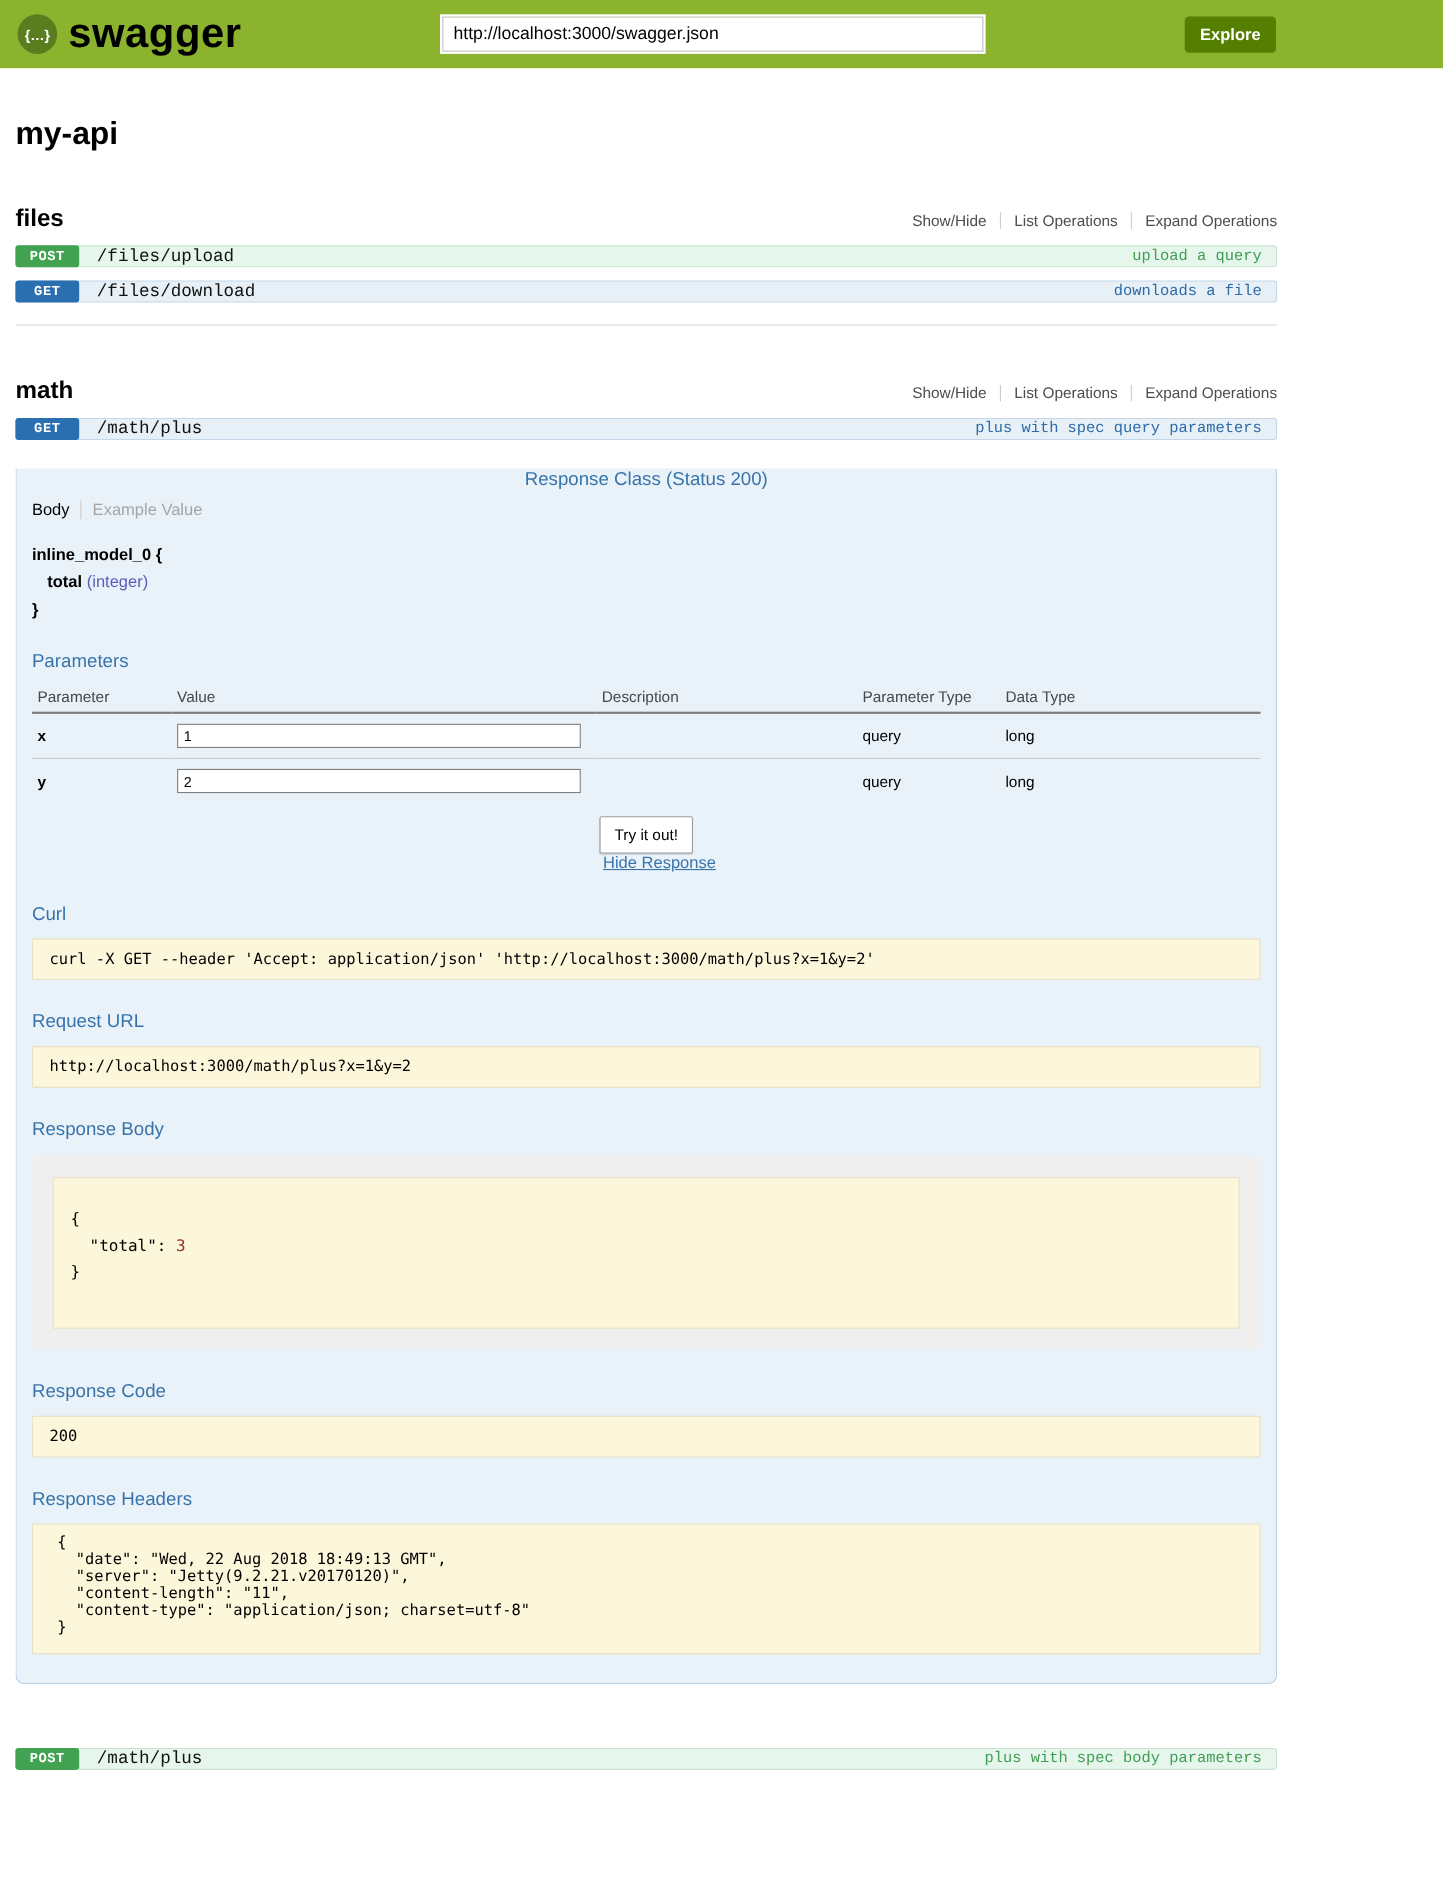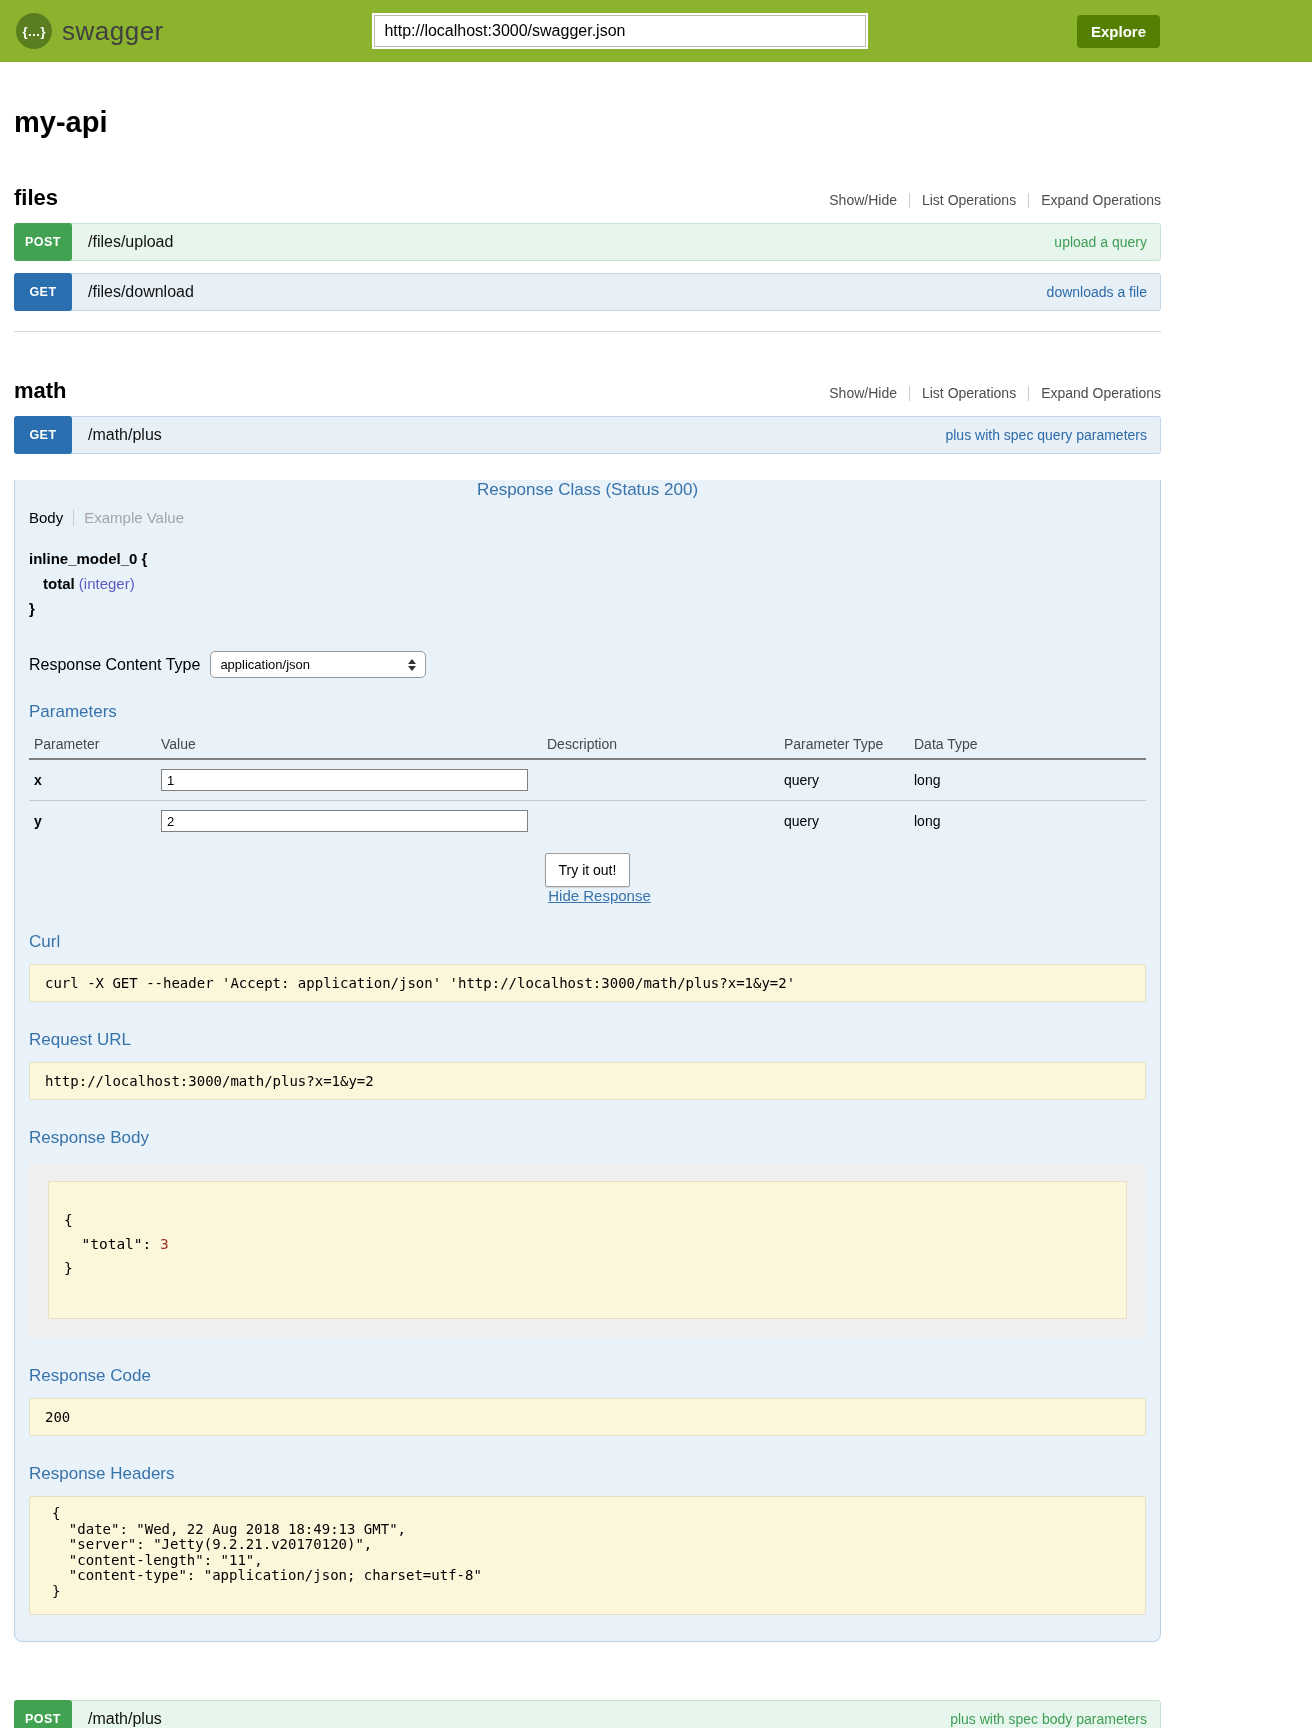--- a/index.html
+++ b/index.html
@@ -4,38 +4,38 @@
 <style>
   * { box-sizing: border-box; }
   html,body { margin:0; padding:0; background:#fff; font-family:"Liberation Sans",sans-serif; color:#000; }
 
   
   .topbar { background:#8bb32d; height:62px; display:flex; align-items:center; }
   .topbar-inner { margin:0 152px 0 16px; flex:1; display:flex; align-items:center; }
   .logo { display:flex; align-items:center; gap:10px; }
   .logo-icon { width:36px; height:36px; border-radius:50%; background:#5a7d20; color:#fff;
                display:flex; align-items:center; justify-content:center; font-size:13px; font-weight:bold; }
-  .logo-text { color:#404040; font-weight:normal; font-size:26px; letter-spacing:0.5px; }
+  .logo-text { color:#000000; font-weight:bold; font-size:38px; letter-spacing:0.5px; }
   .url-input { width:492px; height:32px; border:1px solid #bbb; padding:0 9px; font-size:16px;
                font-family:"Liberation Sans",sans-serif; margin:0 auto; outline:2px solid #fff; }
   .explore-btn { background:#547f00; color:#fff; border:none; border-radius:4px; font-weight:bold;
                  font-size:15px; padding:8px 14px; font-family:"Liberation Sans",sans-serif; }
 
   
   .wrap { margin:0 151px 0 14px; }
   .api-title { font-size:29px; font-weight:bold; margin:44px 0 0; }
 
   .section-header { display:flex; align-items:baseline; justify-content:space-between; margin-top:46px; }
   .section-title { font-size:22px; font-weight:bold; }
   .section-controls { display:flex; align-items:center; gap:12px; font-size:14px; color:#4d4d4d; }
   .ctl { cursor:pointer; }
   .ctl-sep { width:1px; height:15px; background:#ccc; align-self:center; }
 
   
-  .op-row { display:flex; align-items:center; height:38px; border:1px solid; border-radius:3px; margin-top:12px; }
+  .op-row { display:flex; align-items:center; height:20px; border:1px solid; border-radius:3px; margin-top:12px;font-family:Liberation Mono, monospace; }
   .op-post-row { background:#e7f6ec; border-color:#c9e3d2; }
   .op-get-row  { background:#e7f0f7; border-color:#c3d7e8; }
   .method-badge { width:58px; align-self:stretch; margin:-1px 0 -1px -1px; border-radius:3px; color:#fff;
                   font-weight:bold; font-size:12.5px; letter-spacing:0.5px;
                   display:flex; align-items:center; justify-content:center; }
   .badge-post { background:#41a352; }
   .badge-get  { background:#2a6fb0; }
   .op-path { margin-left:16px; font-size:16px; color:#111; }
   .op-summary { margin-left:auto; margin-right:13px; font-size:14px; }
   .sum-post { color:#3f9e54; }
@@ -161,30 +161,20 @@
 
     <div class="model-sig">
       <div class="sig-bold">inline_model_0 {</div>
       <div class="sig-prop">
         <span class="sig-bold">total</span>
         <span class="prop-type">(integer)</span>
       </div>
       <div class="sig-bold">}</div>
     </div>
 
-    <div class="rct-row">
-      <span>Response Content Type</span>
-      <span class="select-box">
-        <span>application/json</span>
-        <span class="select-arrows">
-          <span class="tri-up"></span>
-            <span class="tri-down"></span>
-        </span>
-      </span>
-    </div>
 
     <div class="block-title" style="margin-top:24px;">Parameters</div>
 
     <table class="params-table">
       <colgroup>
           <col style="width:127px">
           <col style="width:386px">
           <col style="width:237px">
           <col style="width:130px">
           <col>

